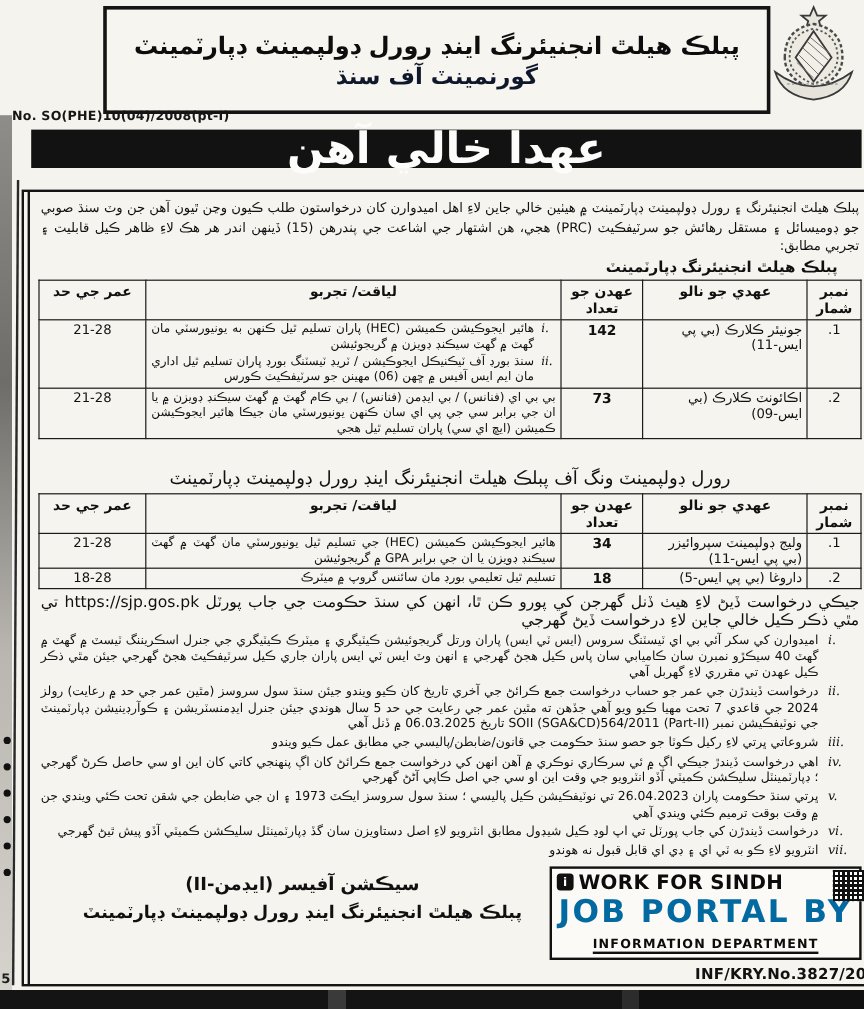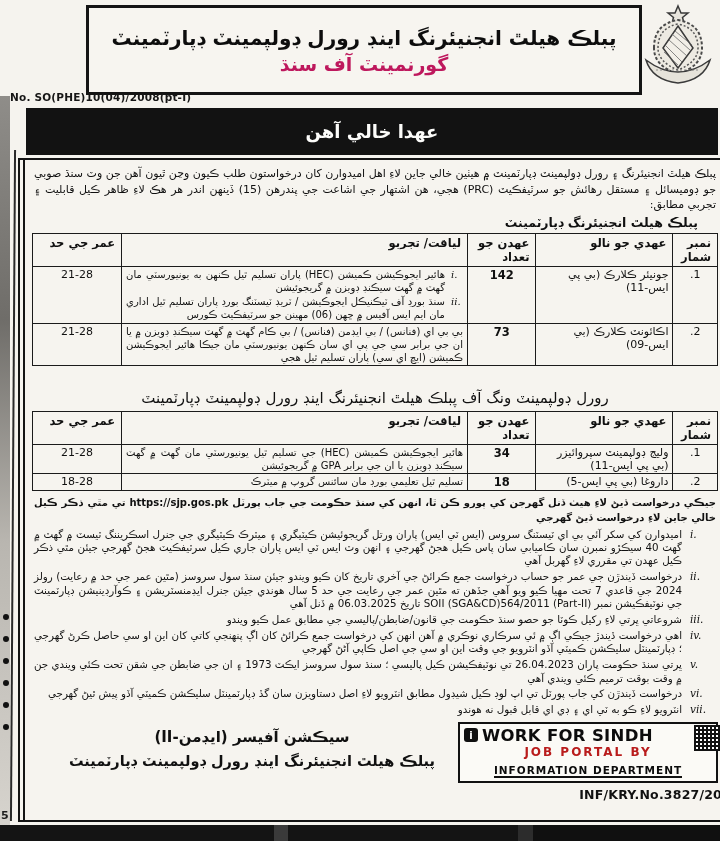--- a/index.html
+++ b/index.html
@@ -14,73 +14,73 @@
   .edge-dots i{display:block;width:6px;height:6px;border-radius:50%;background:#111;margin:16px auto 0 auto;}
   .edge-mark{position:absolute;left:1px;bottom:19px;font-size:11px;font-weight:bold;color:#1d1d1d;}
   .bottom-bar{position:absolute;left:0;right:0;bottom:0;height:16px;
     background:linear-gradient(90deg,#141414 0 38%,#3a3a3a 38% 40%,#141414 40% 72%,#2c2c2c 72% 74%,#101010 74% 100%);}
 
   
   .header-box{position:absolute;left:86px;top:5px;width:550px;height:84px;
     border:3px solid #141414;background:#f7f5f0;display:flex;flex-direction:column;
     align-items:center;justify-content:center;gap:3px;}
   .header-box .l1{font-size:20px;font-weight:800;color:#0d0d0d;direction:rtl;white-space:nowrap;}
-  .header-box .l2{font-size:19px;font-weight:800;color:#be185d;direction:rtl;}
+  .header-box .l2{font-size:19px;font-weight:800;color:#0f172a;direction:rtl;}
   .crest{position:absolute;right:2px;top:4px;width:80px;height:88px;}
   .ref-no{position:absolute;left:10px;top:91px;font-size:10.5px;font-weight:bold;color:#161616;letter-spacing:.2px;}
 
   
-  .banner{position:absolute;left:26px;top:108px;width:692px;height:47px;background:#121212;
+  .banner{position:absolute;left:26px;top:108px;width:692px;height:32px;background:#121212;
     color:#fcfcfa;display:flex;align-items:center;justify-content:center;
-    font-size:18px;font-weight:800;direction:rtl;}
+    font-size:36px;font-weight:800;direction:rtl;}
 
   
   .main-box{position:absolute;left:18px;top:158px;width:706px;height:660px;
     border:2.5px solid #141414;background:#f6f4ef;overflow:hidden;}
   .main-box::before{content:"";position:absolute;left:3px;top:0;bottom:0;width:2px;background:#141414;}
   .content{position:absolute;inset:2px 8px 2px 12px;direction:rtl;color:#101010;}
 
   .intro{margin:4px 2px 2px 2px;font-size:11px;line-height:15.5px;text-align:justify;}
   .sec-title-r{font-size:12.5px;font-weight:800;text-align:right;margin:1px 20px 3px 0;}
   .sec-title-c{font-size:15px;font-weight:400;text-align:center;margin:23px 0 4px 0;}
 
   table{width:100%;border-collapse:collapse;table-layout:fixed;}
   th,td{border:1.6px solid #1b1b1b;padding:1px 4px;vertical-align:top;}
-  th{font-size:11.5px;font-weight:800;text-align:right;padding:2px 6px;}
+  th{font-size:11.5px;font-weight:800;text-align:center;padding:2px 6px;}
   td.sn{font-size:11px;text-align:center;}
   td.post{font-size:11px;text-align:right;}
   td.count{font-size:11.5px;text-align:center;font-weight:600;}
   td.qual{font-size:10px;line-height:13px;text-align:justify;}
   td.age{font-size:11px;text-align:center;}
   .qrow{display:flex;gap:6px;margin-bottom:1px;}
   .qrow .qnum{flex:none;width:12px;font-style:italic;font-family:"DejaVu Serif",serif;font-size:10px;direction:ltr;text-align:left;}
   .qrow .qtxt{flex:1;}
 
-  .apply{margin:4px 2px 3px 2px;font-size:10px;line-height:15px;text-align:justify;font-weight:700;}
+  .apply{margin:4px 2px 3px 2px;font-size:13px;line-height:15px;text-align:justify;font-weight:400;}
 
   .conds{margin:2px 2px 0 2px;}
   .cond{display:flex;gap:8px;margin-bottom:2.5px;font-size:10.3px;line-height:13.4px;}
   .cond .num{flex:none;width:24px;font-style:italic;font-family:"DejaVu Serif",serif;
     font-size:10.5px;direction:ltr;text-align:left;padding-right:2px;}
   .cond .txt{flex:1;text-align:justify;}
 
   
   .footer-row{display:flex;align-items:flex-start;margin-top:5px;}
   .portal-box{flex:none;width:248px;margin-left:-14px;border:2.5px solid #111;background:#fbfaf6;
     direction:ltr;text-align:center;padding:2px 4px 3px 4px;position:relative;}
   .brand-row{display:flex;align-items:center;justify-content:flex-start;gap:4px;
     font-weight:800;font-size:16.5px;letter-spacing:.3px;color:#0c0c0c;white-space:nowrap;}
   .info-badge{display:inline-flex;align-items:center;justify-content:center;width:14px;height:14px;
     background:#101010;color:#fff;font-size:10px;font-weight:800;border-radius:3px;}
   .qr{position:absolute;right:-4px;top:1px;width:26px;height:26px;
     background:repeating-linear-gradient(0deg,#111 0 2px,rgba(255,255,255,0) 2px 4px),
                repeating-linear-gradient(90deg,#111 0 2px,#fff 2px 4px);}
   .portal-url{font-size:7px;font-weight:700;color:#222;letter-spacing:.5px;margin:1px 0;
     border-top:1px solid #444;border-bottom:1px solid #444;display:inline-block;padding:0 6px;}
-  .portal-l2{font-size:12px;font-weight:800;letter-spacing:2px;color:#b91c1c;white-space:nowrap;}
+  .portal-l2{font-size:26px;font-weight:800;letter-spacing:2px;color:#0369a1;white-space:nowrap;}
   .portal-l3{font-size:10.5px;font-weight:800;letter-spacing:1px;color:#0c0c0c;
     border-bottom:2px solid #111;display:inline-block;white-space:nowrap;}
   .signature{flex:1;text-align:center;padding-top:6px;direction:rtl;}
   .sig-officer{font-size:15px;font-weight:800;}
   .sig-dept{font-size:14.5px;font-weight:800;margin-top:7px;white-space:nowrap;}
   .inf-ref{direction:ltr;text-align:right;font-size:12.5px;font-weight:800;color:#111;
     margin:4px -4px 0 0;letter-spacing:.2px;}
 </style>
 </head>
 <body>

